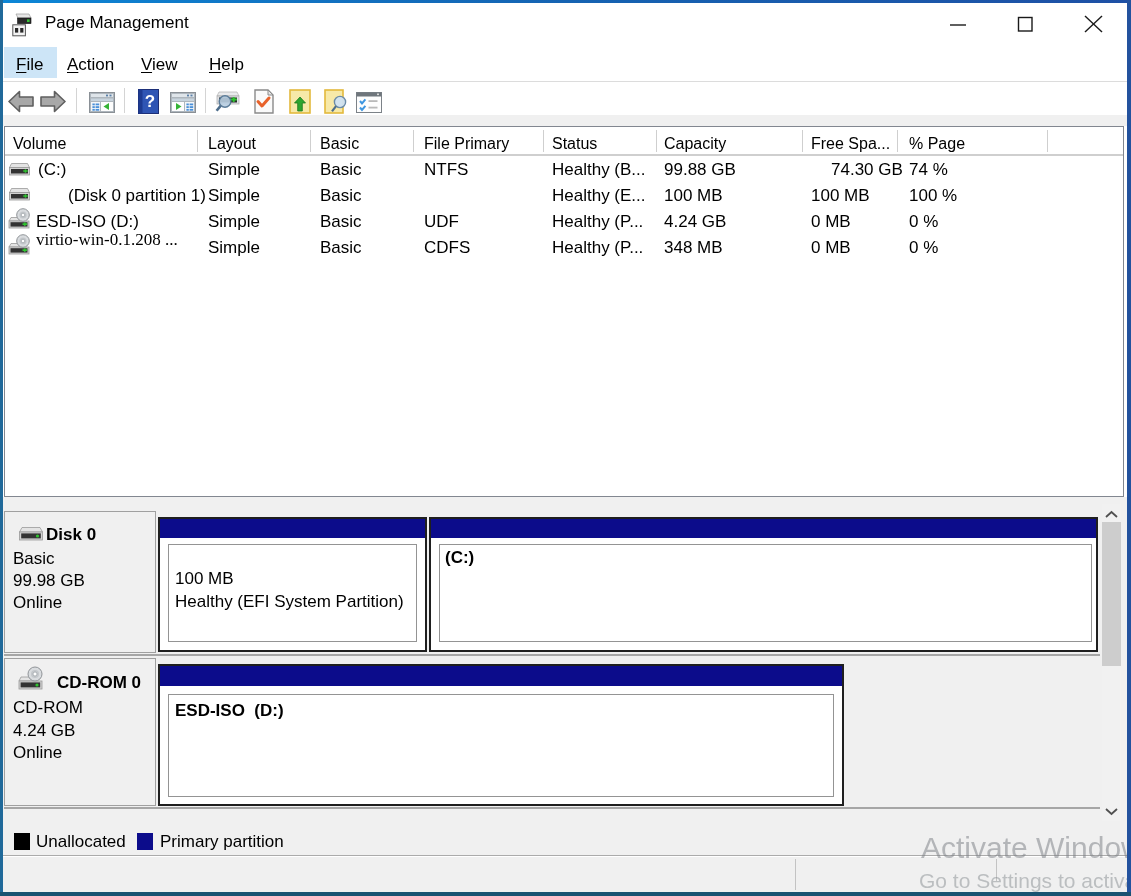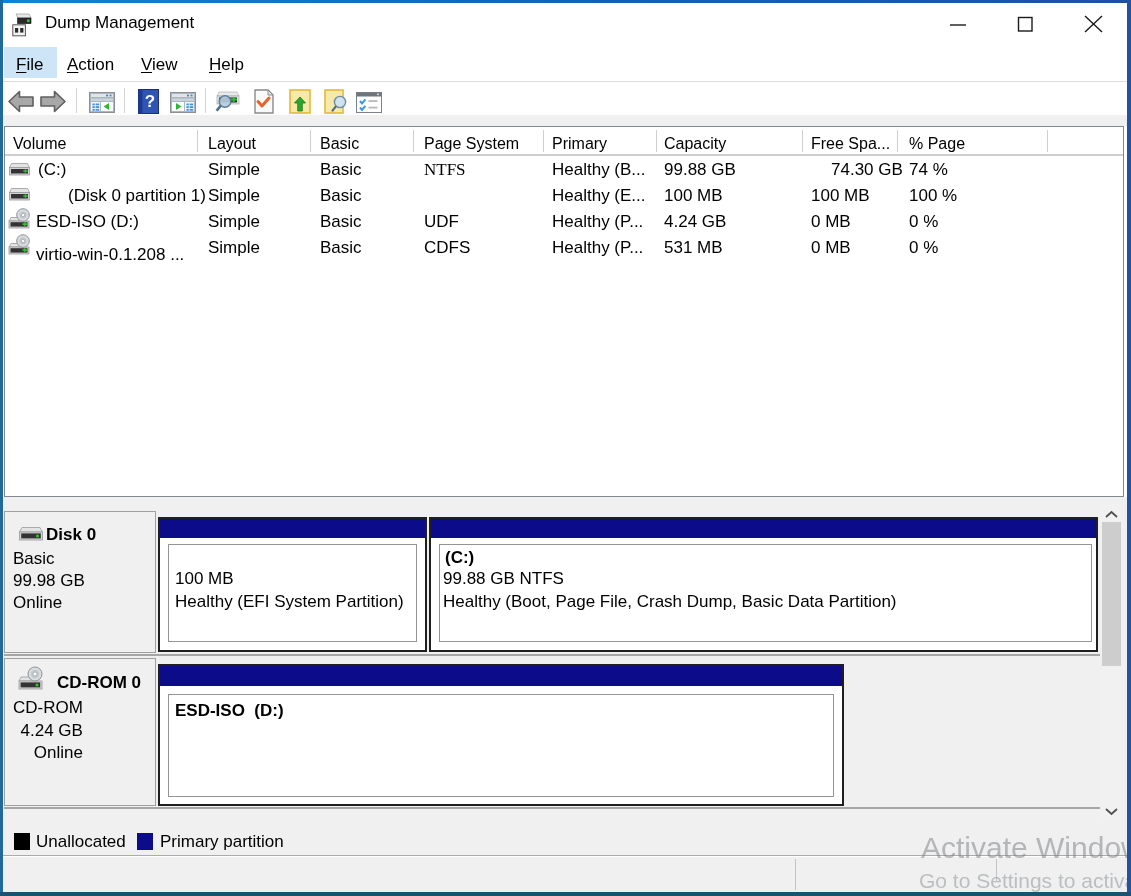--- a/index.html
+++ b/index.html
@@ -24,21 +24,21 @@
 <div class="abs" style="left:12px;top:13px;">
 <svg width="20" height="24" viewBox="0 0 20 24">
   <polygon points="4,1 17,1 19,5 6,5" fill="#e8e8e8" stroke="#9a9a9a" stroke-width="0.7"></polygon>
   <rect x="5.6" y="5" width="13.4" height="5.6" fill="#2a2a2a" stroke="#111" stroke-width="0.6"></rect>
   <rect x="15" y="6.4" width="2.6" height="2.6" fill="#35c435"></rect>
   <rect x="0.8" y="11.8" width="12.6" height="11" fill="#f4f4f4" stroke="#555" stroke-width="1"></rect>
   <rect x="3" y="15" width="3.2" height="4.6" fill="#2b2b2b"></rect>
   <rect x="8.2" y="15" width="3.2" height="4.6" fill="#2b2b2b"></rect>
 </svg>
 </div>
-<div class="abs" style="left:45px;top:11px;font-size:17px;color:#000;line-height:23px;white-space:nowrap;">Dump Management</div>
+<div class="abs" style="left:45px;top:11px;font-size:17px;color:#000;line-height:23px;white-space:nowrap;">Page Management</div>
 
 <svg class="abs" style="left:948px;top:14px;" width="160" height="20" viewBox="0 0 160 20">
   <line x1="2" y1="11" x2="18" y2="11" stroke="#1a1a1a" stroke-width="1.4"></line>
   <rect x="70.5" y="3.5" width="13.5" height="13.5" fill="none" stroke="#1a1a1a" stroke-width="1.4"></rect>
   <line x1="137" y1="2" x2="154" y2="18" stroke="#1a1a1a" stroke-width="1.4"></line>
   <line x1="154" y1="2" x2="137" y2="18" stroke="#1a1a1a" stroke-width="1.4"></line>
 </svg>
 
 <div class="abs" style="left:4px;top:47px;width:53px;height:31px;background:#cde5f7;"></div>
 <div class="abs t15" style="left:16px;top:55px;line-height:20px;"><u>F</u>ile</div>
@@ -148,36 +148,36 @@
 <div class="vline" style="left:543px;top:130px;height:22px;"></div>
 <div class="vline" style="left:656px;top:130px;height:22px;"></div>
 <div class="vline" style="left:802px;top:130px;height:22px;"></div>
 <div class="vline" style="left:897px;top:130px;height:22px;"></div>
 <div class="vline" style="left:1047px;top:130px;height:22px;"></div>
 <div class="abs" style="left:5px;top:154px;width:1118px;height:1.5px;background:#cfcfcf;"></div>
 
 <div class="abs hdr" style="left:13px;top:134px;line-height:20px;">Volume</div>
 <div class="abs hdr" style="left:208px;top:134px;line-height:20px;">Layout</div>
 <div class="abs hdr" style="left:320px;top:134px;line-height:20px;">Basic</div>
-<div class="abs hdr" style="left:424px;top:134px;line-height:20px;">Page System</div>
-<div class="abs hdr" style="left:552px;top:134px;line-height:20px;">Primary</div>
+<div class="abs hdr" style="left:424px;top:134px;line-height:20px;">File Primary</div>
+<div class="abs hdr" style="left:552px;top:134px;line-height:20px;">Status</div>
 <div class="abs hdr" style="left:664px;top:134px;line-height:20px;">Capacity</div>
 <div class="abs hdr" style="left:811px;top:134px;line-height:20px;">Free Spa...</div>
 <div class="abs hdr" style="left:909px;top:134px;line-height:20px;">% Page</div>
 
 <svg class="abs" style="left:9px;top:163px;" width="21" height="13" viewBox="0 0 21 13">
   <polygon points="2.5,0.5 18.5,0.5 20.5,4.5 0.5,4.5" fill="#e4e4e4" stroke="#9a9a9a" stroke-width="0.8"></polygon>
   <rect x="0.5" y="4.5" width="20" height="7.5" fill="#d2d2d2" stroke="#9a9a9a" stroke-width="0.8"></rect>
   <rect x="2" y="6" width="17" height="4.5" fill="#333"></rect>
   <path d="M14.2,7.2 h1.6 v-1 h1.4 v1 h1.6 v1.6 h-1.6 v1 h-1.4 v-1 h-1.6 z" fill="#2fc22f"></path>
 </svg>
 <div class="abs t14" style="left:38px;top:161px;line-height:17px;">(C:)</div>
 <div class="abs t14" style="left:208px;top:161px;line-height:17px;">Simple</div>
 <div class="abs t14" style="left:320px;top:161px;line-height:17px;">Basic</div>
-<div class="abs t14" style="left:424px;top:161px;line-height:17px;font-family:Liberation Serif, serif;">NTFS</div>
+<div class="abs t14" style="left:424px;top:161px;line-height:17px;">NTFS</div>
 <div class="abs t14" style="left:552px;top:161px;line-height:17px;">Healthy (B...</div>
 <div class="abs t14" style="left:664px;top:161px;line-height:17px;">99.88 GB</div>
 <div class="abs t14" style="left:831px;top:161px;line-height:17px;">74.30 GB</div>
 <div class="abs t14" style="left:909px;top:161px;line-height:17px;">74 %</div>
 
 <svg class="abs" style="left:9px;top:188px;" width="21" height="13" viewBox="0 0 21 13">
   <polygon points="2.5,0.5 18.5,0.5 20.5,4.5 0.5,4.5" fill="#e4e4e4" stroke="#9a9a9a" stroke-width="0.8"></polygon>
   <rect x="0.5" y="4.5" width="20" height="7.5" fill="#d2d2d2" stroke="#9a9a9a" stroke-width="0.8"></rect>
   <rect x="2" y="6" width="17" height="4.5" fill="#333"></rect>
   <path d="M14.2,7.2 h1.6 v-1 h1.4 v1 h1.6 v1.6 h-1.6 v1 h-1.4 v-1 h-1.6 z" fill="#2fc22f"></path>
@@ -210,26 +210,26 @@
 
 <svg class="abs" style="left:8px;top:234px;" width="23" height="22" viewBox="0 0 23 22">
   <polygon points="3,9.5 12,9.5 14,13 1,13" fill="#e4e4e4" stroke="#9a9a9a" stroke-width="0.8"></polygon>
   <rect x="1" y="13" width="20" height="7" fill="#d2d2d2" stroke="#9a9a9a" stroke-width="0.8"></rect>
   <rect x="2.5" y="14.2" width="17" height="4.4" fill="#333"></rect>
   <path d="M14.5,15.3 h1.6 v-1 h1.4 v1 h1.6 v1.6 h-1.6 v1 h-1.4 v-1 h-1.6 z" fill="#2fc22f"></path>
   <circle cx="15" cy="7" r="6.3" fill="#d9dcdf" stroke="#909498" stroke-width="1"></circle>
   <circle cx="15" cy="7" r="3.6" fill="#c3c7cb"></circle>
   <circle cx="15" cy="7" r="1.8" fill="#fff" stroke="#9aa0a5" stroke-width="0.7"></circle>
 </svg>
-<div class="abs t14" style="left:36px;top:246px;line-height:17px;">virtio-win-0.1.208 ...</div>
+<div class="abs t14" style="left:36px;top:231px;line-height:17px;font-family:Liberation Serif, serif;">virtio-win-0.1.208 ...</div>
 <div class="abs t14" style="left:208px;top:239px;line-height:17px;">Simple</div>
 <div class="abs t14" style="left:320px;top:239px;line-height:17px;">Basic</div>
 <div class="abs t14" style="left:424px;top:239px;line-height:17px;">CDFS</div>
 <div class="abs t14" style="left:552px;top:239px;line-height:17px;">Healthy (P...</div>
-<div class="abs t14" style="left:664px;top:239px;line-height:17px;">531 MB</div>
+<div class="abs t14" style="left:664px;top:239px;line-height:17px;">348 MB</div>
 <div class="abs t14" style="left:811px;top:239px;line-height:17px;">0 MB</div>
 <div class="abs t14" style="left:909px;top:239px;line-height:17px;">0 %</div>
 </div>
 
 <div class="abs" style="left:3px;top:497px;width:1124px;height:14px;background:#f0f0f0;"></div>
 
 <div class="abs" style="left:3px;top:511px;width:1124px;height:311px;background:#f0f0f0;"></div>
 <div id="diskpane">
 
 <div class="abs" style="left:4px;top:654px;width:1096px;height:1.5px;background:#a6a6a6;"></div>
@@ -248,35 +248,34 @@
 <div class="abs" style="left:158px;top:517px;width:269px;height:135px;background:#fff;border:2px solid #1f1f1f;box-sizing:border-box;">
   <div style="position:absolute;left:0;top:0;width:100%;height:19px;background:#0c0c8b;"></div>
   <div style="position:absolute;left:8px;top:25px;width:249px;height:98px;border:1px solid #949494;box-sizing:border-box;"></div>
   <div class="t14" style="position:absolute;left:15px;top:49px;line-height:22.5px;">100 MB<br>Healthy (EFI System Partition)</div>
 </div>
 
 <div class="abs" style="left:429px;top:517px;width:669px;height:135px;background:#fff;border:2px solid #1f1f1f;box-sizing:border-box;">
   <div style="position:absolute;left:0;top:0;width:100%;height:19px;background:#0c0c8b;"></div>
   <div style="position:absolute;left:8px;top:25px;width:653px;height:98px;border:1px solid #949494;box-sizing:border-box;"></div>
   <div class="t14 b" style="position:absolute;left:14px;top:28px;line-height:22.5px;">(C:)</div>
-  <div class="t14" style="position:absolute;left:12px;top:49px;line-height:22.5px;">99.88 GB NTFS<br>Healthy (Boot, Page File, Crash Dump, Basic Data Partition)</div>
 </div>
 
 <div class="abs" style="left:4px;top:658px;width:152px;height:148px;background:#f0f0f0;border:1px solid #a0a0a0;box-sizing:border-box;"></div>
 <svg class="abs" style="left:18px;top:666px;" width="26" height="25" viewBox="0 0 26 25">
   <polygon points="3,11 13,11 15,15 1,15" fill="#e4e4e4" stroke="#9a9a9a" stroke-width="0.8"></polygon>
   <rect x="1" y="15" width="23" height="8" fill="#d2d2d2" stroke="#9a9a9a" stroke-width="0.8"></rect>
   <rect x="2.6" y="16.4" width="19.6" height="5" fill="#333"></rect>
   <circle cx="19" cy="19" r="1.6" fill="#2fc22f"></circle>
   <circle cx="17" cy="8" r="7" fill="#d9dcdf" stroke="#909498" stroke-width="1"></circle>
   <circle cx="17" cy="8" r="4" fill="#c3c7cb"></circle>
   <circle cx="17" cy="8" r="2" fill="#fff" stroke="#9aa0a5" stroke-width="0.7"></circle>
 </svg>
 <div class="abs t15 b" style="left:45px;top:674px;line-height:18px;margin-left:12px;">CD-ROM 0</div>
-<div class="abs t14" style="left:13px;top:697px;line-height:22.5px;text-align:right;">CD-ROM<br>4.24 GB<br>Online</div>
+<div class="abs t14" style="left:13px;top:697px;line-height:22.5px;">CD-ROM<br>4.24 GB<br>Online</div>
 
 <div class="abs" style="left:158px;top:664px;width:686px;height:142px;background:#fff;border:2px solid #1f1f1f;box-sizing:border-box;">
   <div style="position:absolute;left:0;top:0;width:100%;height:20px;background:#0c0c8b;"></div>
   <div style="position:absolute;left:8px;top:28px;width:666px;height:103px;border:1px solid #949494;box-sizing:border-box;"></div>
   <div class="t14 b" style="position:absolute;left:15px;top:34px;line-height:22.5px;">ESD-ISO&nbsp; (D:)</div>
 </div>
 
 <div class="abs" style="left:1102px;top:504px;width:19px;height:317px;background:#f1f1f1;"></div>
 <div class="abs" style="left:1102px;top:522px;width:19px;height:144px;background:#cdcdcd;"></div>
 <svg class="abs" style="left:1104px;top:510px;" width="15" height="10" viewBox="0 0 15 10">

